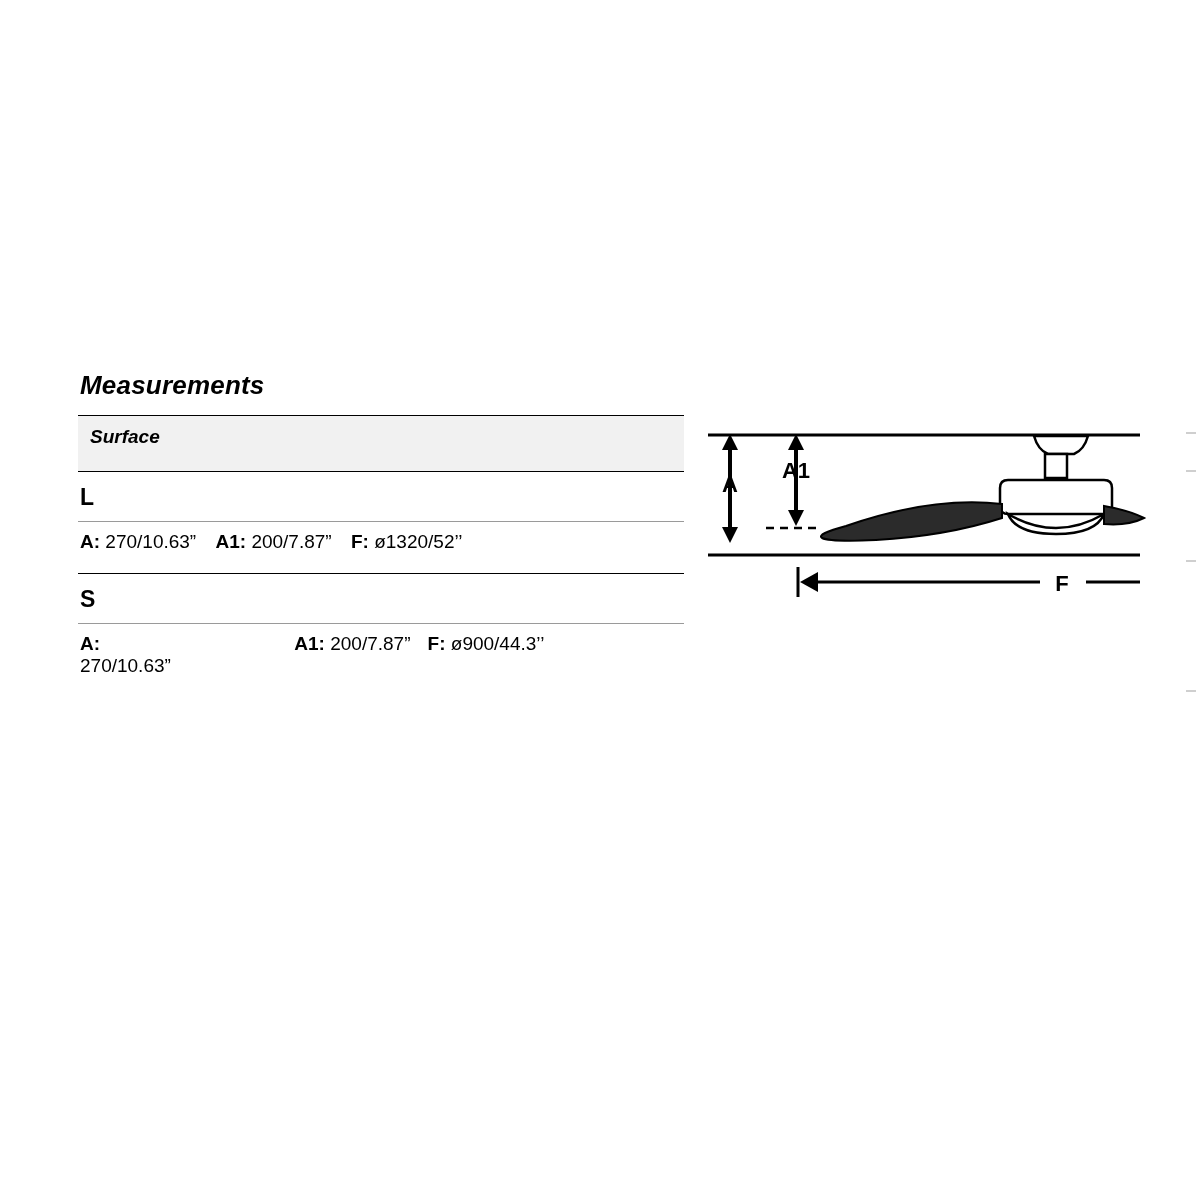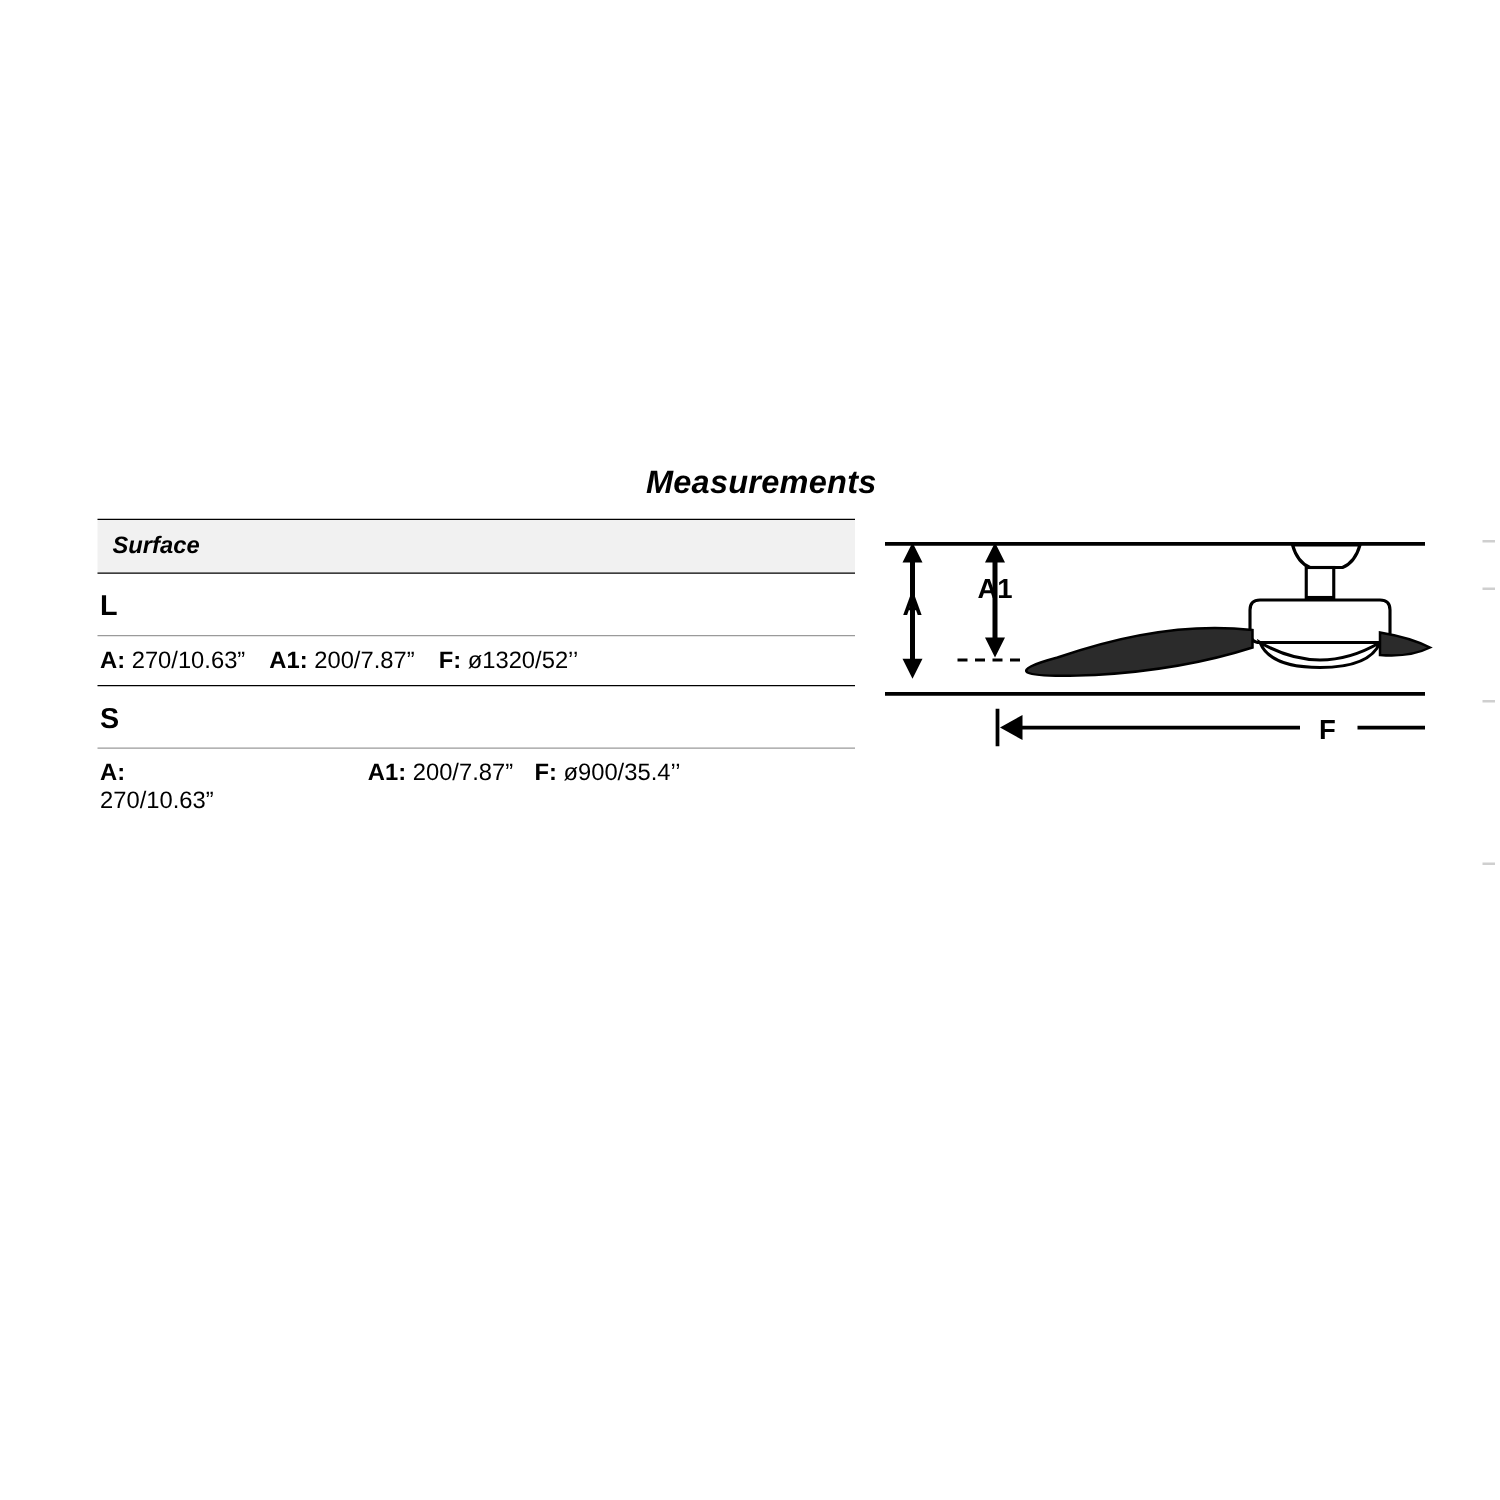--- a/index.html
+++ b/index.html
@@ -23,48 +23,47 @@
     top: 370px;
     width: 1060px;
   }
 
   #measurements-title {
     font-size: 26px;
     font-weight: bold;
     font-style: italic;
     letter-spacing: 0.2px;
     margin: 0 0 14px 2px;
-    text-align: center;
   }
 
   .spec-table {
     width: 606px;
     border-collapse: collapse;
     table-layout: fixed;
   }
 
   .spec-head-row td {
     background: #f1f1f1;
     border-top: 1.5px solid #000;
     border-bottom: 1.5px solid #000;
-    padding: 10px 0 10px 12px;
+    padding: 10px 0 23px 12px;
     font-size: 19px;
     font-weight: bold;
     font-style: italic;
   }
 
   .variant-row td {
     padding: 12px 0 10px 2px;
     font-size: 23px;
     font-weight: bold;
     border-bottom: 1px solid #9a9a9a;
   }
 
   .dims-row td {
-    padding: 9px 0 8px 2px;
+    padding: 9px 0 20px 2px;
     font-size: 19px;
     border-bottom: 1.5px solid #000;
   }
 
   .dims-row.last td {
     border-bottom: none;
   }
 
   .dim-group {
     display: inline-block;
@@ -145,21 +144,21 @@
           <span class="dim-group g1">
             <span class="dim-key">A:</span><br>
             <span class="dim-val">270/10.63”</span>
           </span>
           <span class="dim-group g2">
             <span class="dim-key">A1:</span>
             <span class="dim-val">200/7.87”</span>
           </span>
           <span class="dim-group g3">
             <span class="dim-key">F:</span>
-            <span class="dim-val">ø900/35.4’’</span>
+            <span class="dim-val">ø900/44.3’’</span>
           </span>
         </td>
       </tr>
     </tbody>
   </table>
 </div>
 
 <div id="drawing">
   <svg width="470" height="200" viewBox="0 0 470 200" xmlns="http://www.w3.org/2000/svg">
 

